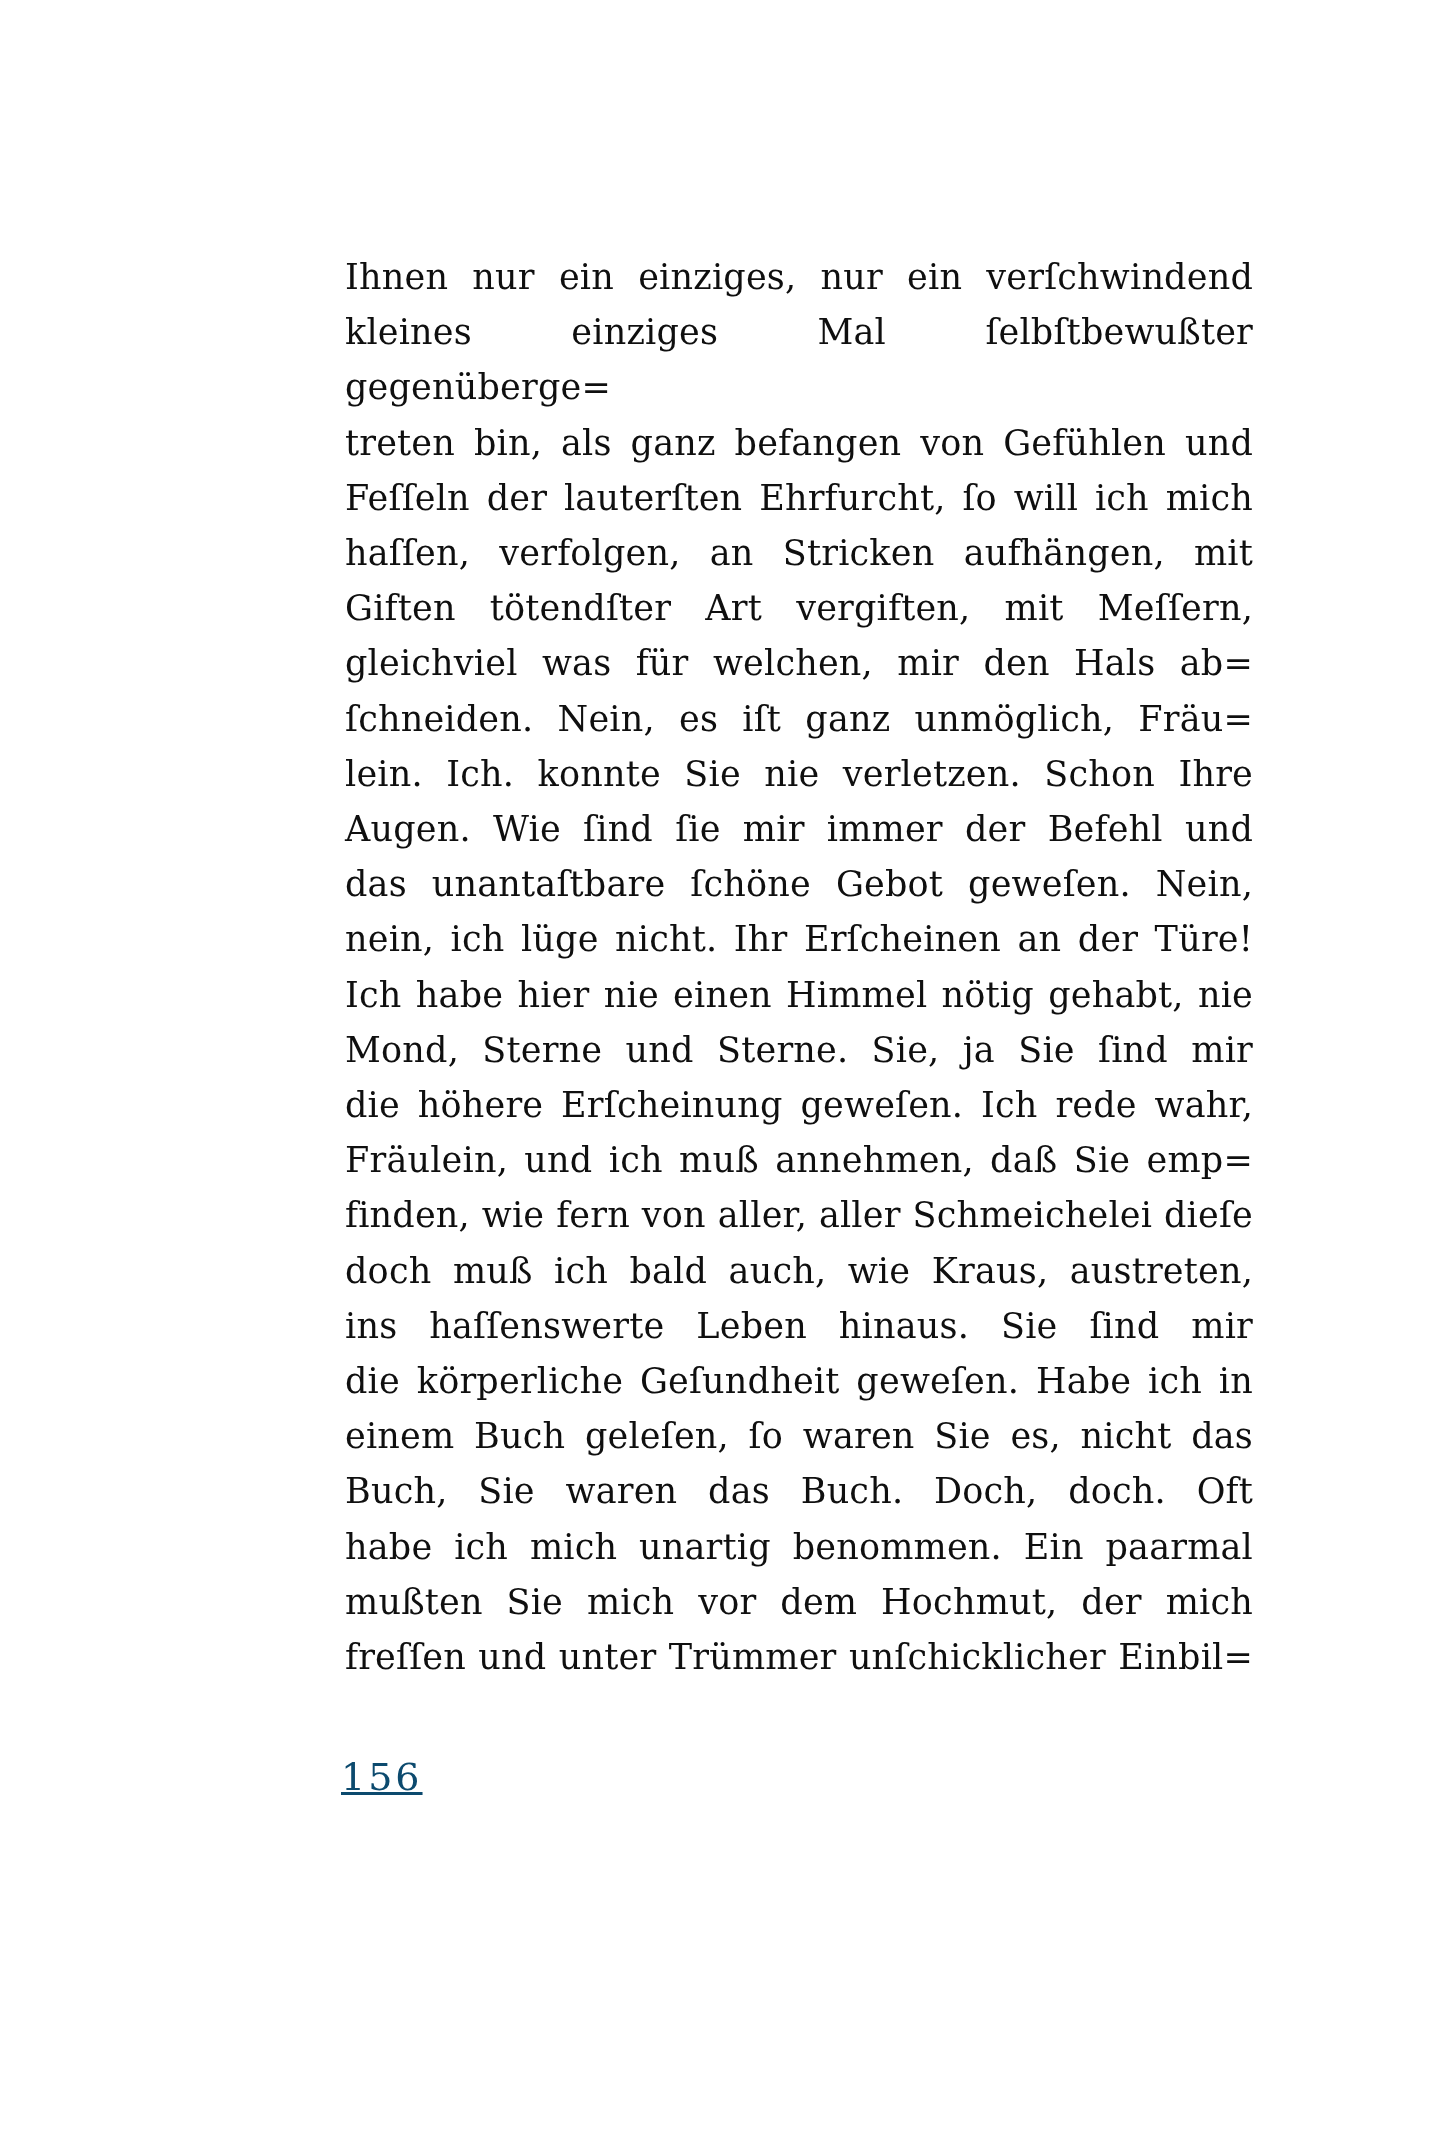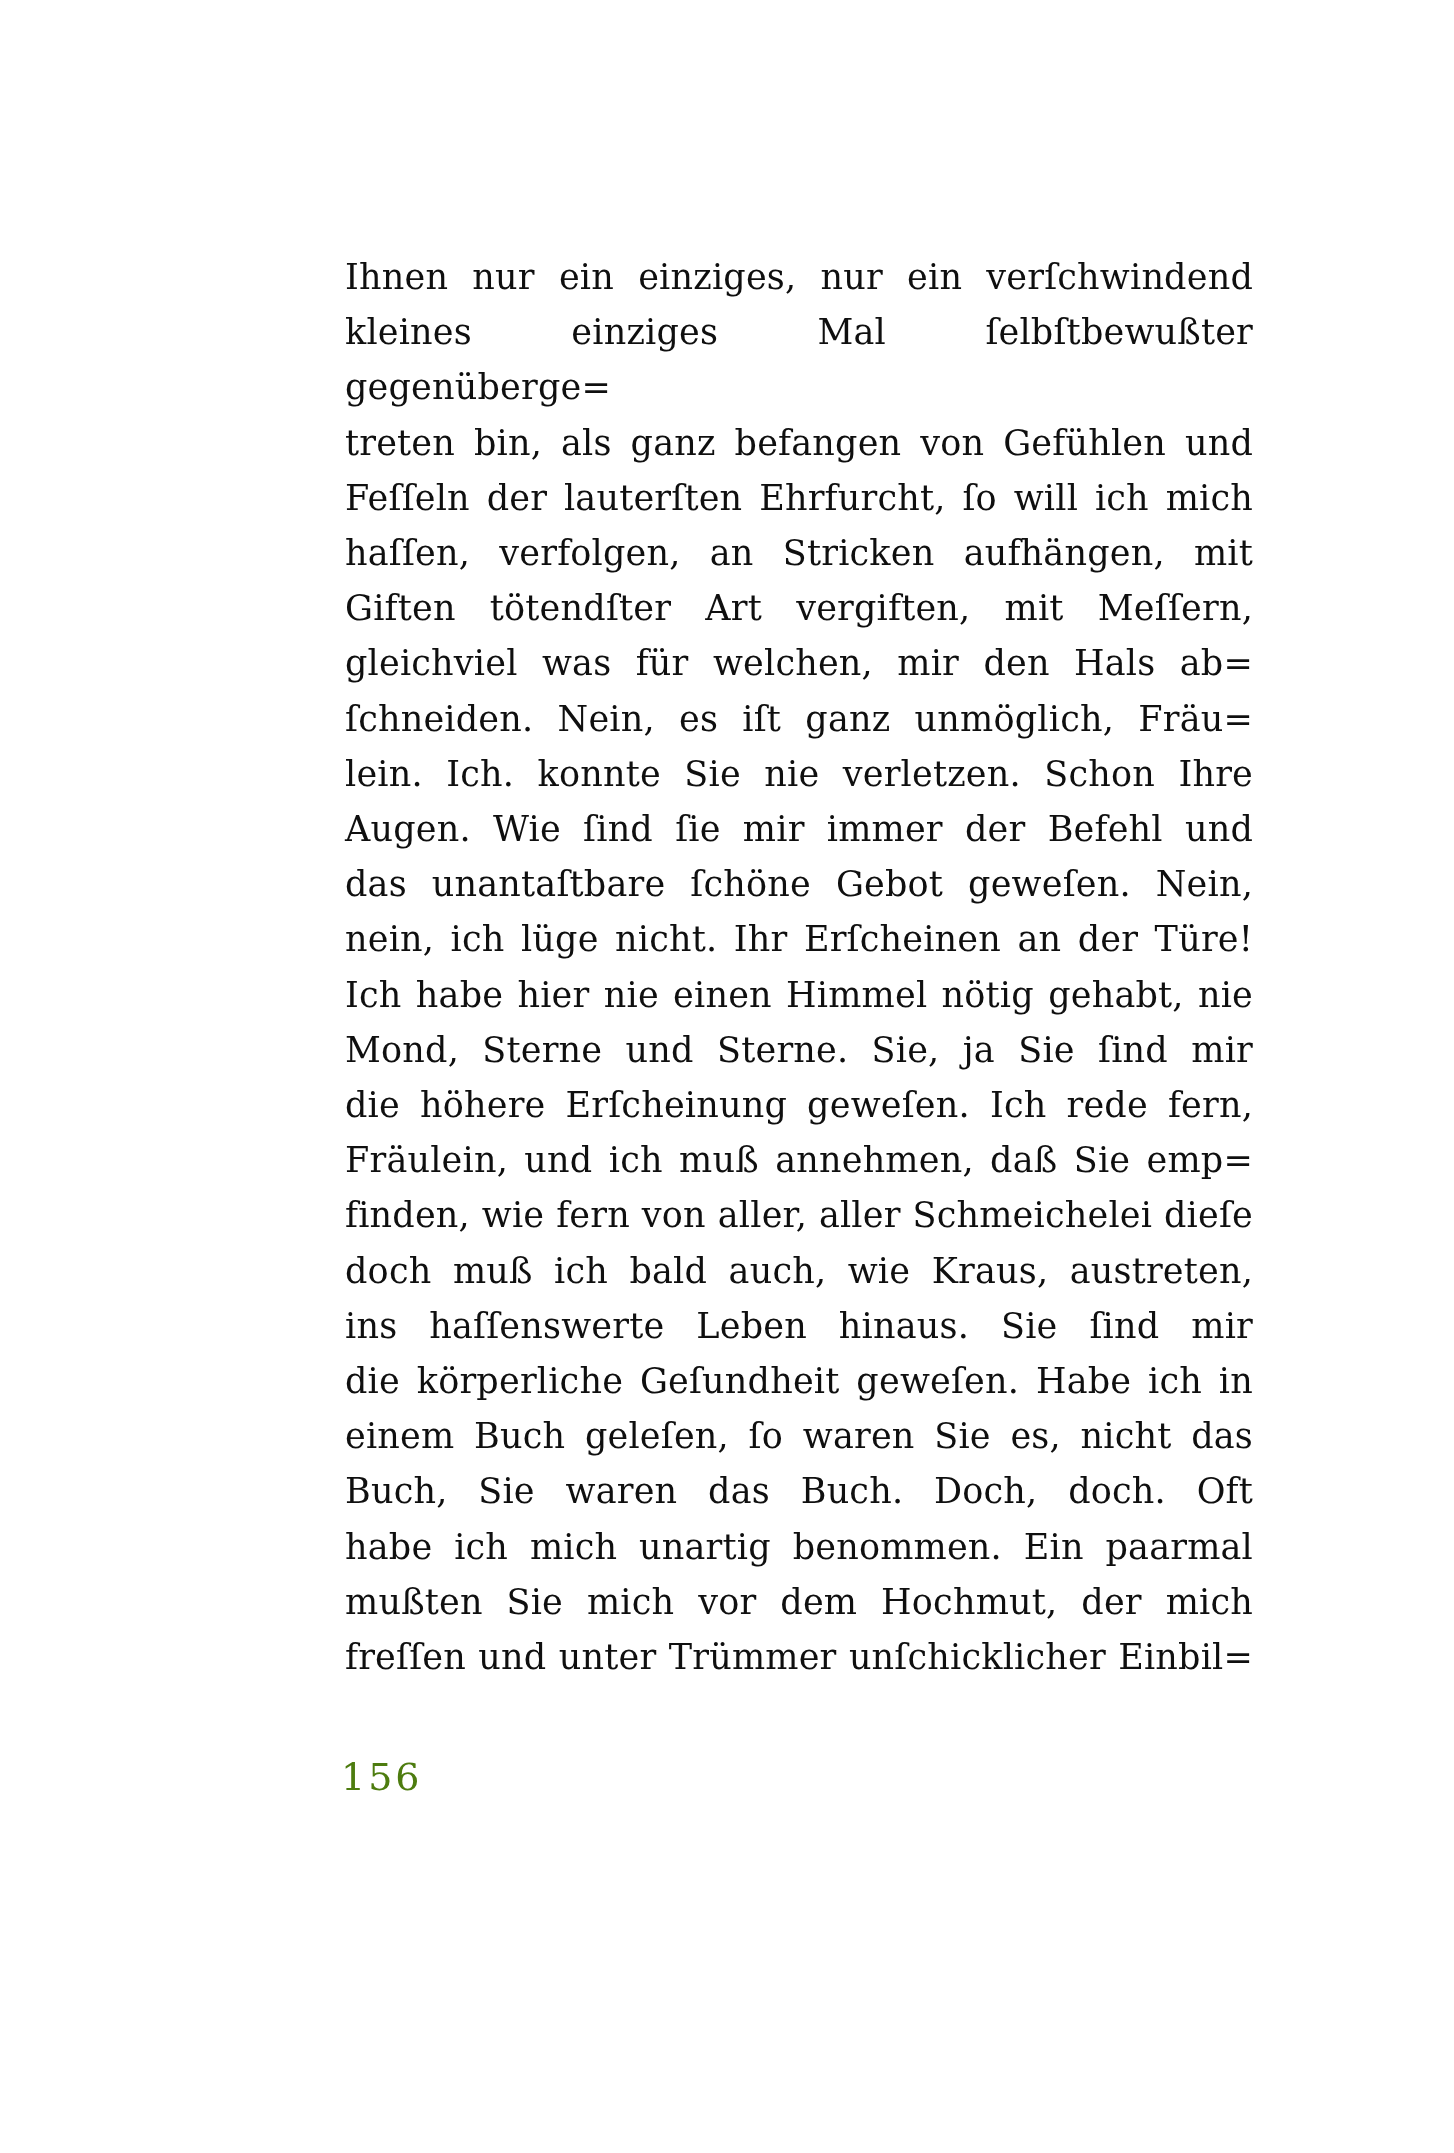--- a/index.html
+++ b/index.html
@@ -33,23 +33,24 @@
     text-align-last: justify;
     text-justify: inter-word;
     letter-spacing: 0.2px;
   }
   .page-number {
     position: absolute;
     left: 341px;
     top: 1754px;
     font-size: 38px;
     line-height: 46px;
-    color: #4d7c0f;
+    color: #0c4a6e;
     letter-spacing: 3px;
     font-variant-numeric: oldstyle-nums;
+    text-decoration: underline;
   }
 </style>
 </head>
 <body>
 
 <div class="scan-page">
 
   <div class="text-block">
     <div class="line">Ihnen nur ein einziges, nur ein verſchwindend</div>
     <div class="line">kleines einziges Mal ſelbſtbewußter gegenüberge=</div>
@@ -58,21 +59,21 @@
     <div class="line">haſſen, verfolgen, an Stricken aufhängen, mit</div>
     <div class="line">Giften tötendſter Art vergiften, mit Meſſern,</div>
     <div class="line">gleichviel was für welchen, mir den Hals ab=</div>
     <div class="line">ſchneiden. Nein, es iſt ganz unmöglich, Fräu=</div>
     <div class="line">lein. Ich. konnte Sie nie verletzen. Schon Ihre</div>
     <div class="line">Augen. Wie ſind ſie mir immer der Befehl und</div>
     <div class="line">das unantaſtbare ſchöne Gebot geweſen. Nein,</div>
     <div class="line">nein, ich lüge nicht. Ihr Erſcheinen an der Türe!</div>
     <div class="line">Ich habe hier nie einen Himmel nötig gehabt, nie</div>
     <div class="line">Mond, Sterne und Sterne. Sie, ja Sie ſind mir</div>
-    <div class="line">die höhere Erſcheinung geweſen. Ich rede fern,</div>
+    <div class="line">die höhere Erſcheinung geweſen. Ich rede wahr,</div>
     <div class="line">Fräulein, und ich muß annehmen, daß Sie emp=</div>
     <div class="line">finden, wie fern von aller, aller Schmeichelei dieſe</div>
     <div class="line">doch muß ich bald auch, wie Kraus, austreten,</div>
     <div class="line">ins haſſenswerte Leben hinaus. Sie ſind mir</div>
     <div class="line">die körperliche Geſundheit geweſen. Habe ich in</div>
     <div class="line">einem Buch geleſen, ſo waren Sie es, nicht das</div>
     <div class="line">Buch, Sie waren das Buch. Doch, doch. Oft</div>
     <div class="line">habe ich mich unartig benommen. Ein paarmal</div>
     <div class="line">mußten Sie mich vor dem Hochmut, der mich</div>
     <div class="line">freſſen und unter Trümmer unſchicklicher Einbil=</div>

